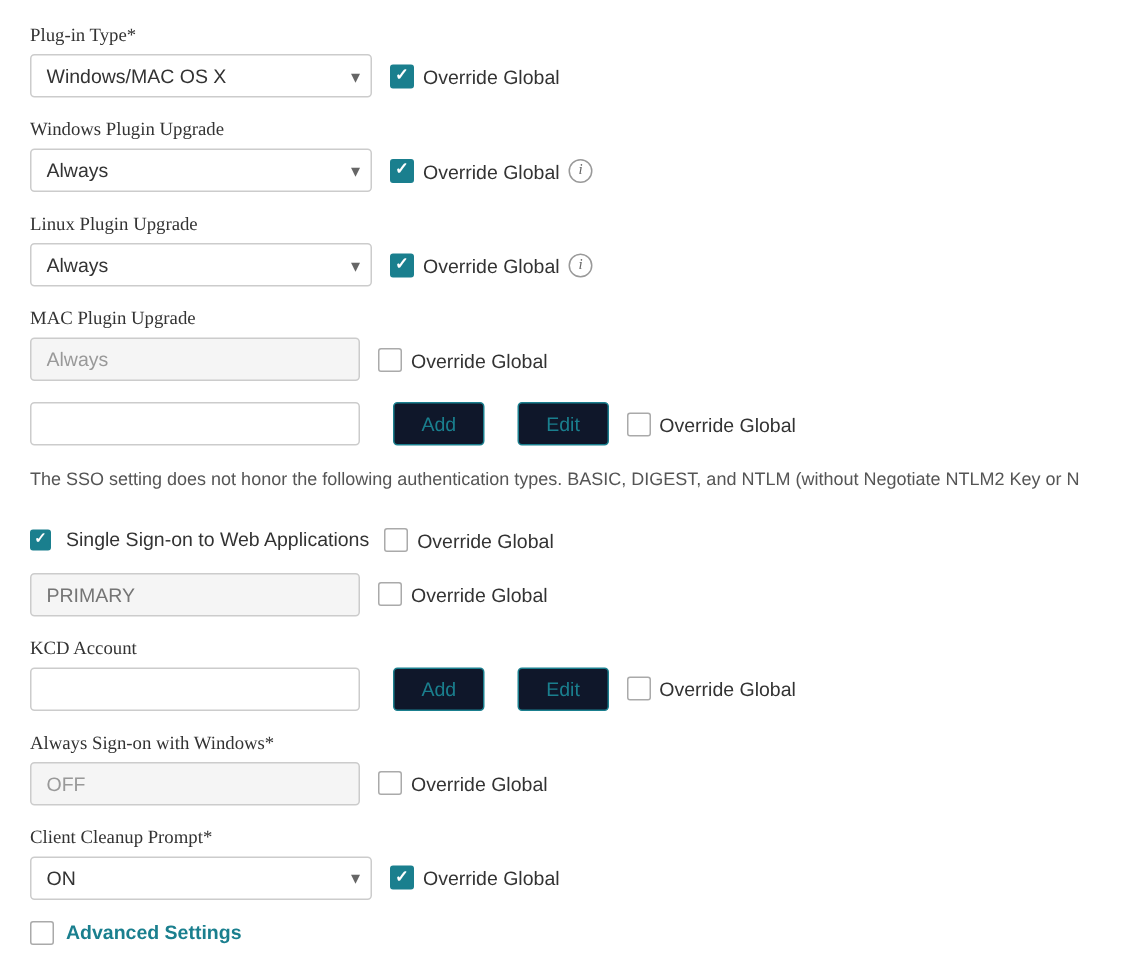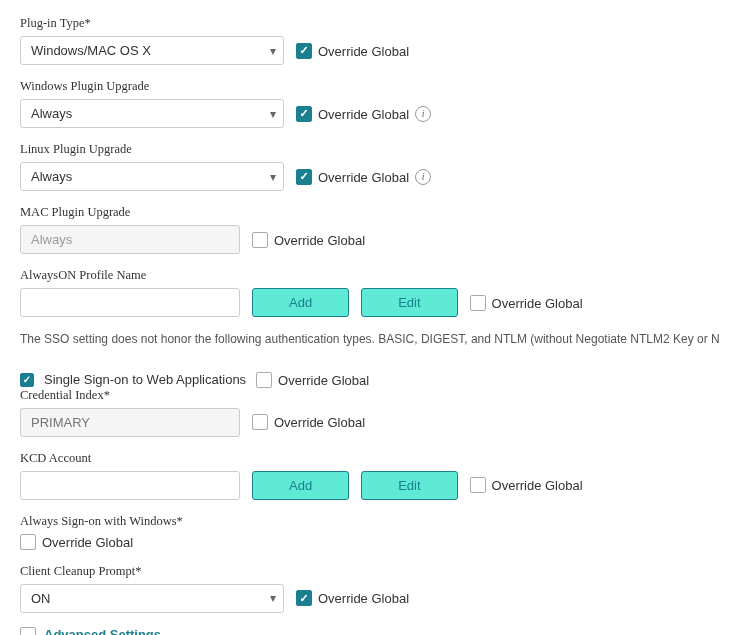--- a/index.html
+++ b/index.html
@@ -22,21 +22,21 @@
       display: block;
       font-family: Liberation Serif, serif;
     }
     .row-content {
       display: flex;
       align-items: center;
       gap: 12px;
     }
     .select-wrapper {
       position: relative;
-      width: 264px;
+      width: 228px;
     }
     .select-wrapper select {
       width: 100%;
       padding: 6px 28px 6px 10px;
       border: 1px solid #ccc;
       border-radius: 3px;
       background: #fff;
       font-size: 13px;
       color: #333;
       appearance: none;
@@ -117,43 +117,45 @@
       display: inline-flex;
       align-items: center;
       justify-content: center;
       font-size: 10px;
       color: #666;
       cursor: pointer;
       font-style: italic;
       font-family: serif;
     }
     .btn {
-      padding: 6px 36px;
+      padding: 6px 18px;
       border: 1px solid #1a7f8e;
       border-radius: 3px;
-      background: #5eead4;
+      background: #0f172a;
       color: #1a7f8e;
       font-size: 13px;
       cursor: pointer;
       outline: none;
+      margin-left: 10px;
     }
     .sso-notice {
       font-size: 12px;
       color: #555;
       margin-bottom: 24px;
       line-height: 1.4;
       white-space: nowrap;
       overflow: hidden;
       text-overflow: ellipsis;
       max-width: 720px;
     }
     .sso-row {
       display: flex;
       align-items: center;
       gap: 10px;
+      margin-bottom: 14px;
     }
     .sso-label {
       font-size: 13px;
       color: #333;
     }
     .advanced-row {
       display: flex;
       align-items: center;
       gap: 8px;
       margin-top: 8px;
@@ -231,21 +233,20 @@
   <div class="row-content">
     <input type="text" class="text-input readonly" readonly="" value="Always" style="">
     <div class="override-global">
       <div class="checkbox-custom"></div>
       <span>Override Global</span>
     </div>
   </div>
 </div>
 
 <div class="form-row">
-  <span class="row-label">AlwaysON Profile Name</span>
   <div class="row-content">
     <input type="text" class="text-input" style="">
     <button class="btn">Add</button>
     <button class="btn">Edit</button>
     <div class="override-global">
       <div class="checkbox-custom"></div>
       <span>Override Global</span>
     </div>
   </div>
 </div>
@@ -255,21 +256,20 @@
 <div class="sso-row">
   <div class="checkbox-custom small-blue"></div>
   <span class="sso-label">Single Sign-on to Web Applications</span>
   <div class="override-global">
     <div class="checkbox-custom"></div>
     <span>Override Global</span>
   </div>
 </div>
 
 <div class="form-row">
-  <span class="row-label">Credential Index*</span>
   <div class="row-content">
     <input type="text" class="text-input readonly" readonly="" placeholder="PRIMARY" style="">
     <div class="override-global">
       <div class="checkbox-custom"></div>
       <span>Override Global</span>
     </div>
   </div>
 </div>
 
 <div class="form-row">
@@ -281,20 +281,21 @@
     <div class="override-global">
       <div class="checkbox-custom"></div>
       <span>Override Global</span>
     </div>
   </div>
 </div>
 
 <div class="form-row">
   <span class="row-label">Always Sign-on with Windows*</span>
   <div class="row-content">
+    <input type="text" class="text-input readonly" readonly="" value="OFF" style="">
     <div class="override-global">
       <div class="checkbox-custom"></div>
       <span>Override Global</span>
     </div>
   </div>
 </div>
 
 <div class="form-row">
   <span class="row-label">Client Cleanup Prompt*</span>
   <div class="row-content">

